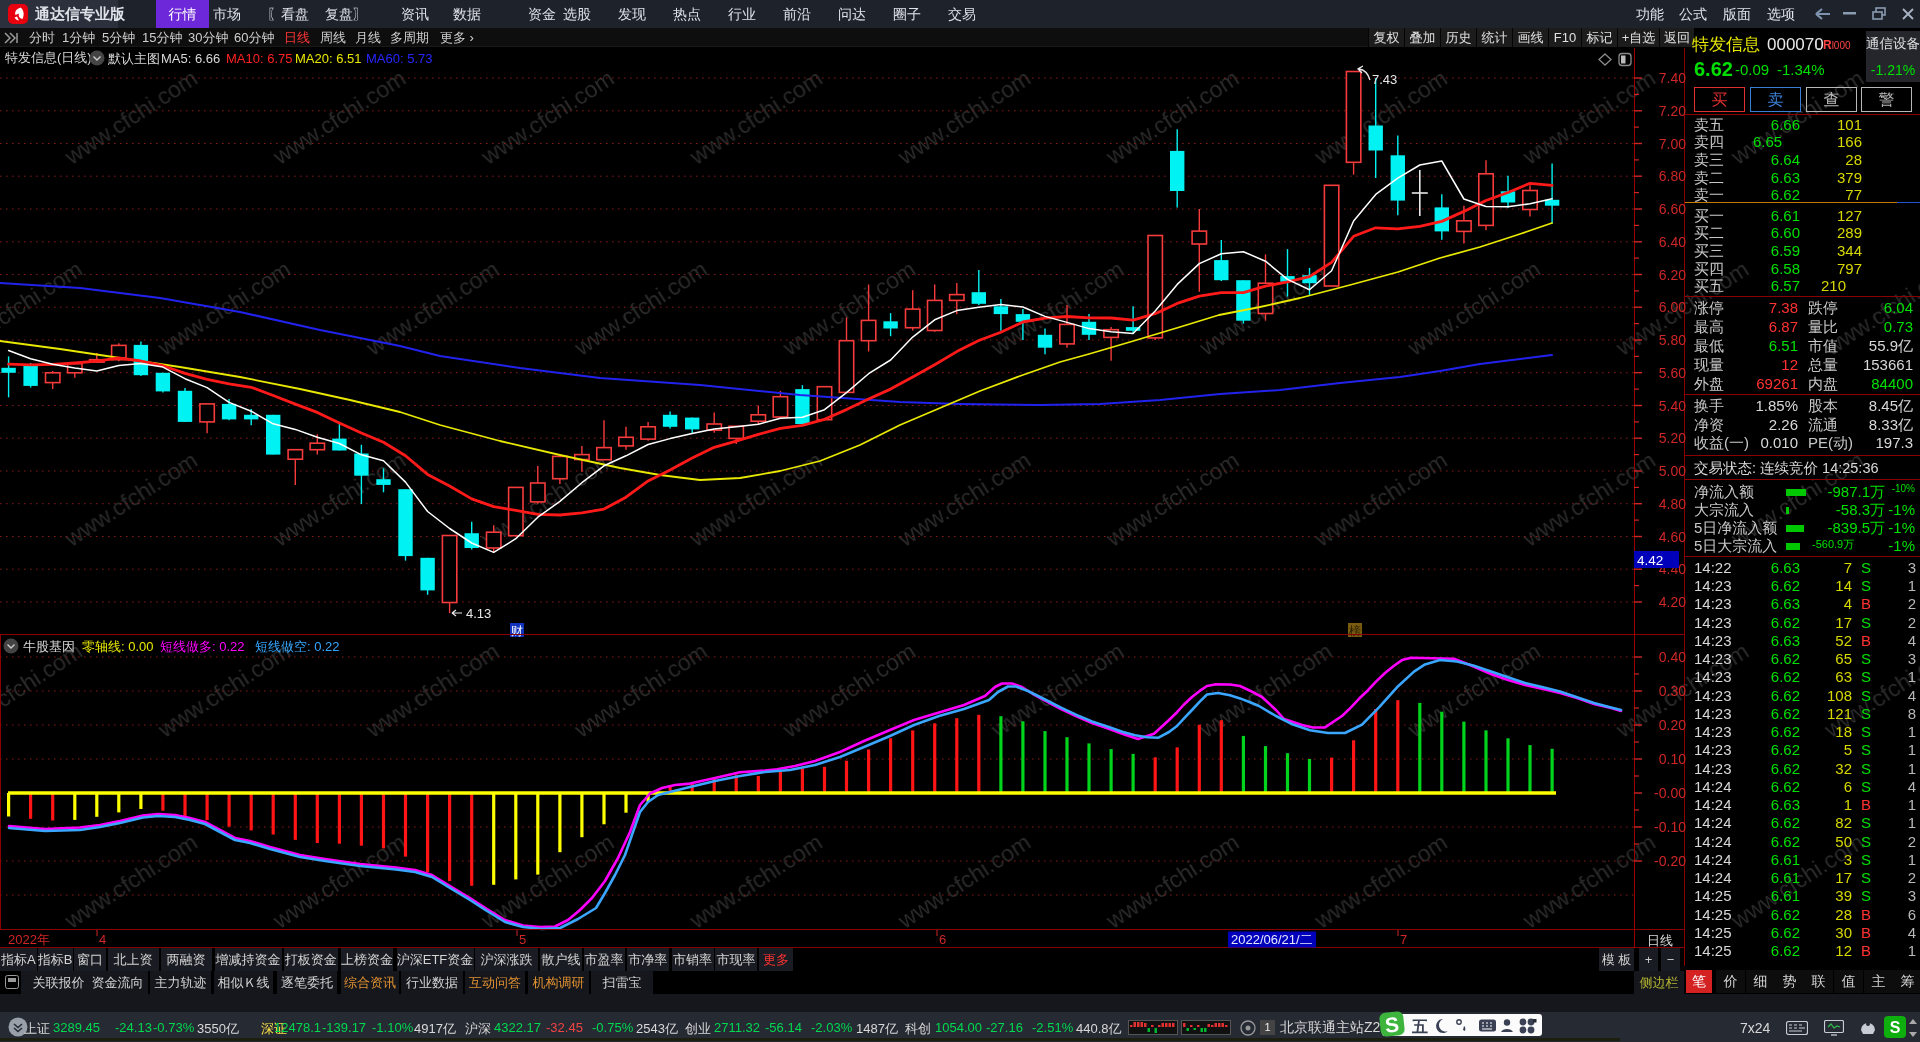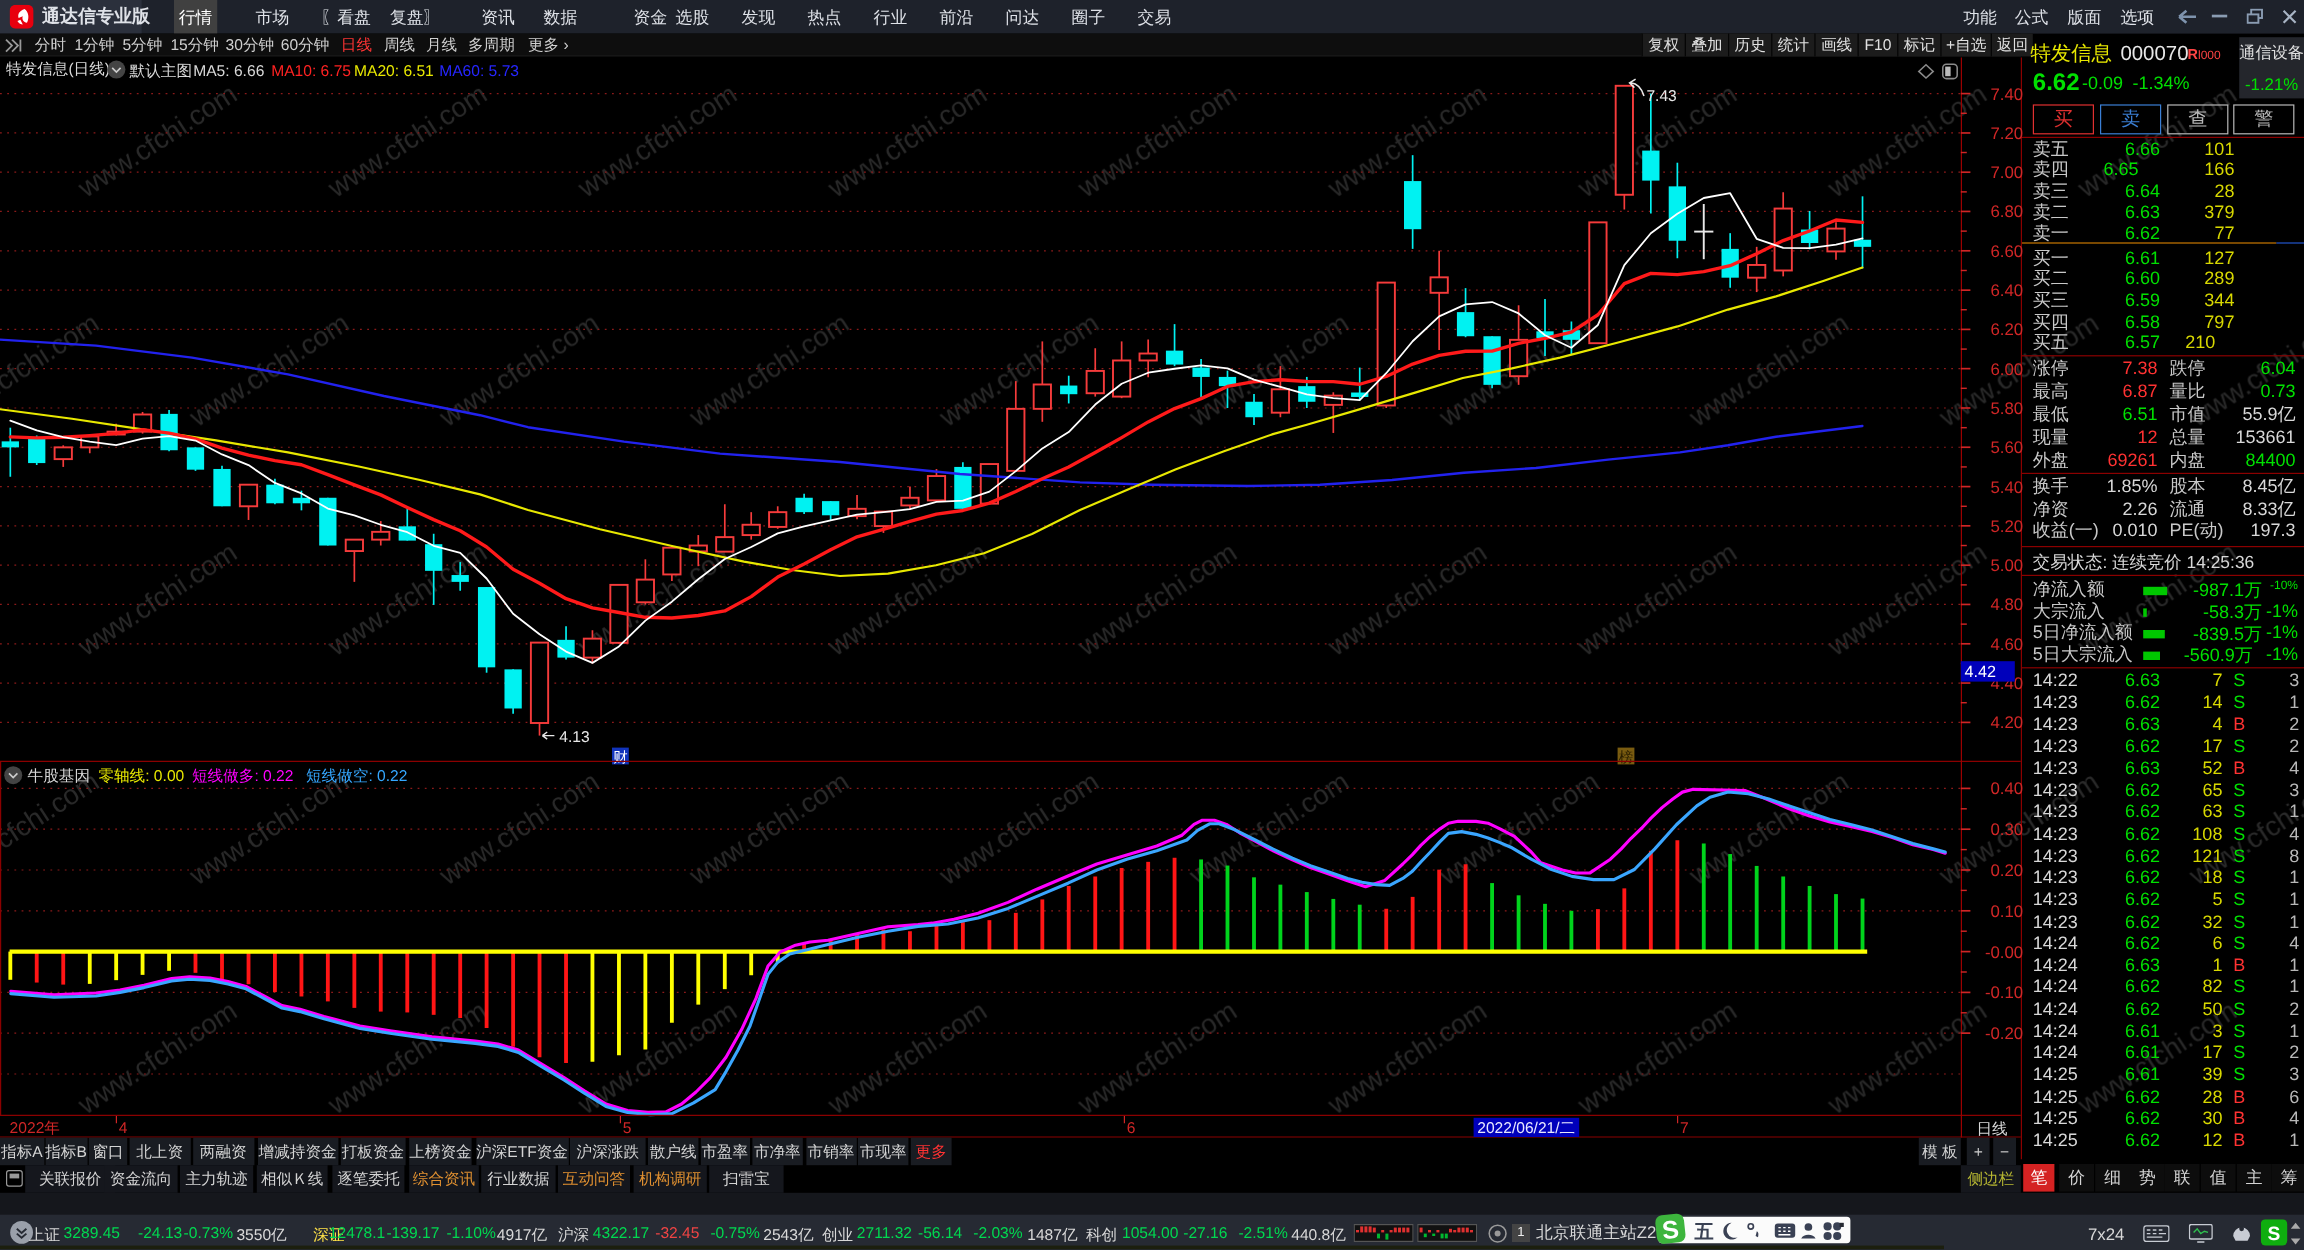--- a/index.html
+++ b/index.html
@@ -386,21 +386,21 @@
 <rect x="1619" y="53.5" width="12" height="12" rx="3" fill="none" stroke="#8a8a8a" stroke-width="1.3"></rect>
     <rect x="1621" y="55.5" width="4.5" height="8" fill="#bbb"></rect>
   </svg>
 <div id="menubar">
     <div class="brand"></div>
     <svg class="abs" style="left:8px;top:4px" width="20" height="20">
       <rect width="20" height="20" rx="5" fill="#e8000e"></rect>
       <path d="M12.5 3.5 C8 5 6.5 8 7.5 11 L11 9.5 C10 12 11.5 14.5 14.5 15 C16.5 11 16 6 12.5 3.5 Z M6.5 13.5 C7.5 15.5 9.5 16.5 11 16.5 L9 12.5 Z" fill="#fff"></path>
     </svg>
     <div class="mi" style="left:35px;width:100px;font-weight:bold;font-size:15px;text-align:left">通达信专业版</div>
-    <div class="mi" style="left:145px;width:36px;background:#404040;color:#fff">行情</div>
+    <div class="mi" style="left:156px;width:53px;background:#6d28d9;color:#fff">行情</div>
     <div class="mi" style="left:210px;width:34px">市场</div>
     <div class="mi" style="left:264px;width:48px">〖看盘</div>
     <div class="mi" style="left:322px;width:48px">复盘〗</div>
     <div class="mi" style="left:398px;width:34px">资讯</div>
     <div class="mi" style="left:450px;width:34px">数据</div>
     <div class="mi" style="left:525px;width:34px">资金</div>
     <div class="mi" style="left:560px;width:34px">选股</div>
     <div class="mi" style="left:615px;width:34px">发现</div>
     <div class="mi" style="left:670px;width:34px">热点</div>
     <div class="mi" style="left:725px;width:34px">行业</div>
@@ -586,21 +586,21 @@
 <div class="prow" style="left:1685px;top:519.2px">
     <span class="wh" style="left:9px">5日净流入额</span>
   </div>
 <div class="abs" style="left:1786px;top:525.2px;width:18px;height:7px;background:#00c800"></div>
 <div class="abs g" style="left:1812px;top:519.2px;width:73px;font-size:15px;text-align:right">-839.5万</div>
 <div class="abs g" style="left:1885px;top:519.2px;width:30px;font-size:15px;text-align:right">-1%</div>
 <div class="prow" style="left:1685px;top:537.3px">
     <span class="wh" style="left:9px">5日大宗流入</span>
   </div>
 <div class="abs" style="left:1786px;top:543.3px;width:14px;height:7px;background:#00c800"></div>
-<div class="abs g" style="left:1812px;top:537.3px;width:73px;font-size:15px;text-align:center">-560.9万</div>
+<div class="abs g" style="left:1812px;top:537.3px;width:73px;font-size:11px;text-align:left">-560.9万</div>
 <div class="abs g" style="left:1885px;top:537.3px;width:30px;font-size:15px;text-align:right">-1%</div>
 <div class="sep" style="top:556px"></div>
 <div class="prow" style="left:1685px;top:559.0px">
     <span class="w" style="left:9px">14:22</span>
     <span class="g" style="left:55px;width:60px;text-align:right">6.63</span>
     <span class="y" style="left:118px;width:49px;text-align:right">7</span>
     <span class="g" style="left:176px">S</span>
     <span style="left:200px;width:31px;text-align:right;color:#b8b8b8">3</span>
   </div>
 <div class="prow" style="left:1685px;top:577.24px">

